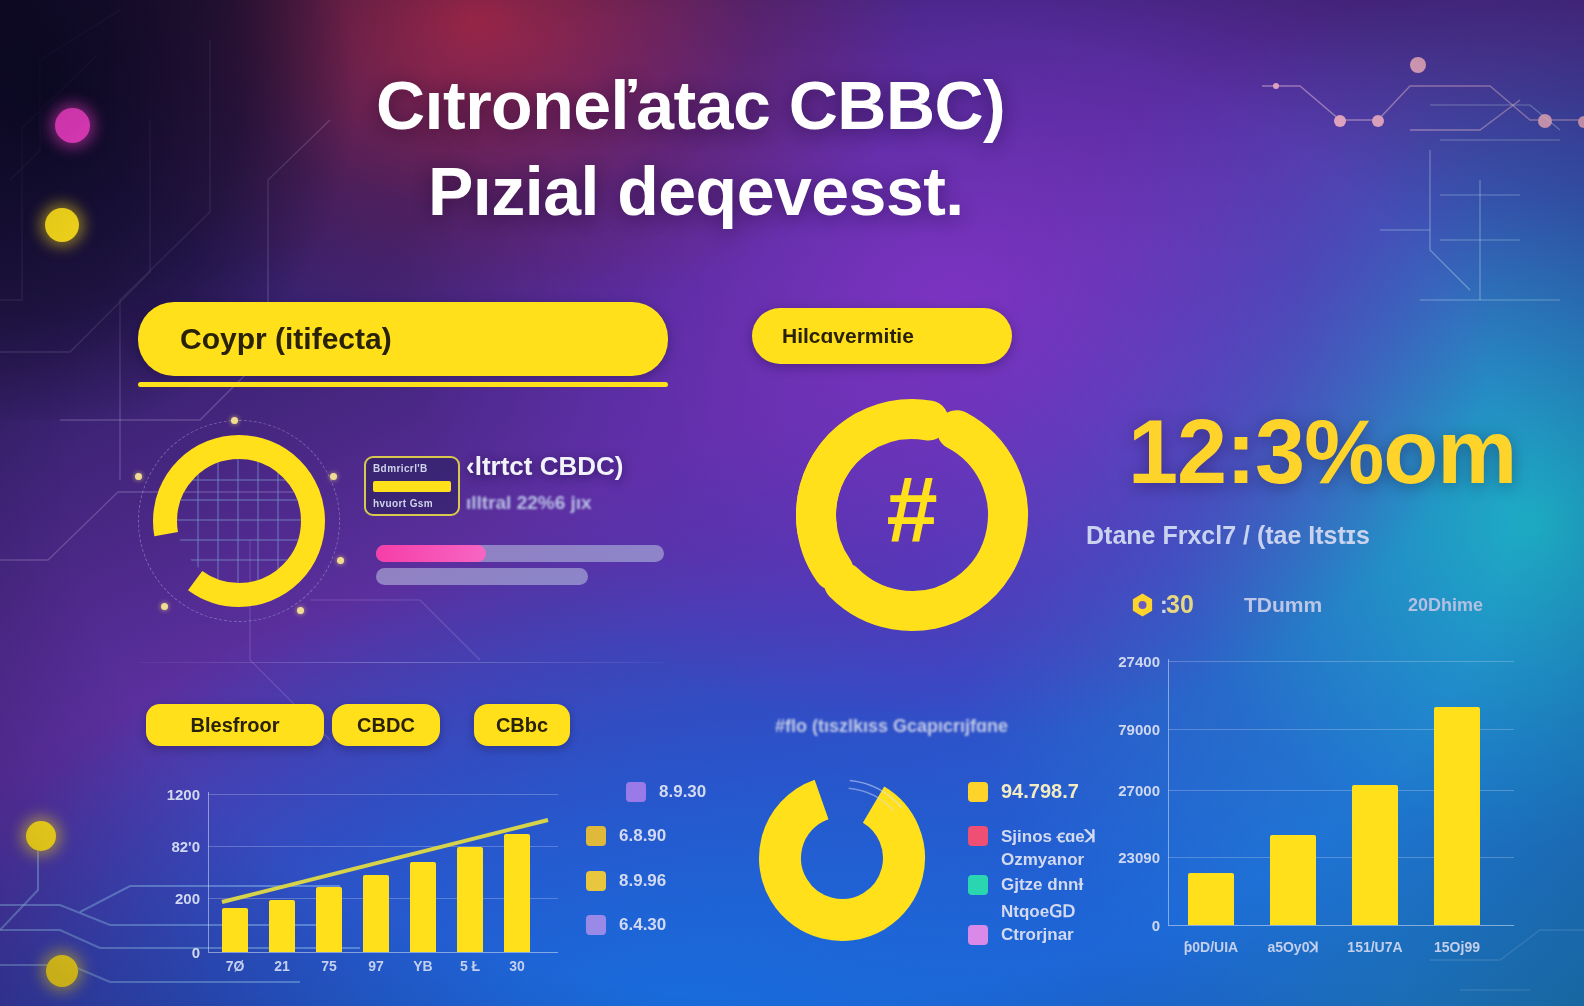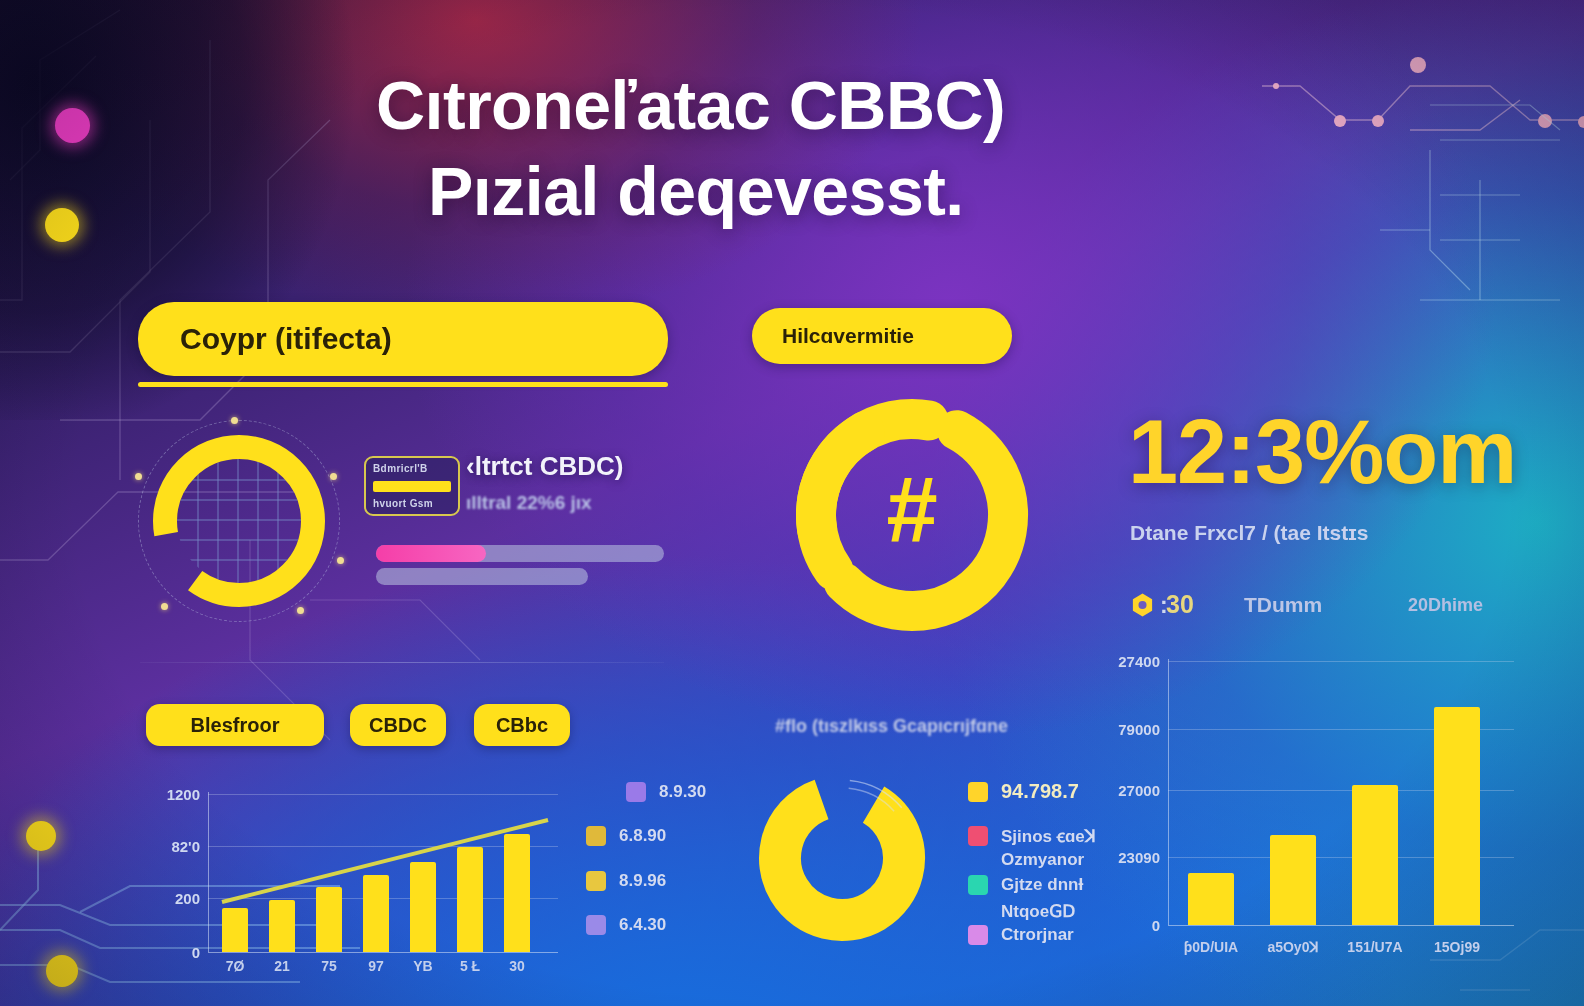--- a/index.html
+++ b/index.html
@@ -70,21 +70,21 @@
 
   
   .pill-sm {
     position: absolute; background: #ffe01b; color:#2a2208;
     border-radius: 14px; height: 42px;
     display:flex; align-items:center; justify-content:center;
     font-weight: bold; font-size: 20px;
     box-shadow: 0 3px 10px rgba(10,5,40,0.28);
   }
   #tag0 { left: 146px; top: 704px; width: 178px; }
-  #tag1 { left: 350px; top: 704px; width: 96px; }
+  #tag1 { left: 332px; top: 704px; width: 108px; border-radius: 16px; }
   #tag2 { left: 474px; top: 704px; width: 96px; }
 
   
   #left-donut { position: absolute; left: 146px; top: 428px; width: 186px; height: 186px; }
   #orbit {
     position:absolute; left: 138px; top: 420px; width: 202px; height: 202px;
     border: 1px dashed rgba(190,200,230,0.40); border-radius: 50%;
   }
   .orbit-node { position:absolute; width:7px; height:7px; border-radius:50%; background:#f0dd92; box-shadow:0 0 5px rgba(255,230,120,0.7); }
 
@@ -124,21 +124,21 @@
   #donut-mid { position:absolute; left: 752px; top: 768px; width: 180px; height: 180px; }
 
   .legend-row { position:absolute; display:flex; align-items:center; }
   .sw { width: 20px; height: 20px; border-radius: 4px; margin-right: 13px; flex: none; }
   .lg-txt { font-size: 17px; font-weight: bold; color:#d3daf0; filter: blur(0.7px); white-space:nowrap; }
   .lg-txt.big { font-size: 20px; color:#f3ecc0; }
 
   
   #big-stat { position:absolute; left: 1128px; top: 404px; font-size: 90px; font-weight:bold; color:#ffd42a;
               letter-spacing:-1px; text-shadow:0 3px 16px rgba(20,0,40,0.35); white-space:nowrap; line-height: 96px; }
-  #stat-sub { position:absolute; left: 1130px; top: 521px; font-size: 21px; font-weight:bold; color:#c9d2ee;
+  #stat-sub { position:absolute; left: 1086px; top: 521px; font-size: 25px; font-weight:bold; color:#c9d2ee;
               filter: blur(0.7px); white-space:nowrap; }
   #coin { position:absolute; left: 1130px; top: 592px; width: 25px; height: 26px; }
   #coin-val { position:absolute; left: 1166px; top: 590px; font-size: 25px; font-weight:bold; color:#e7d77e;
               filter: blur(0.6px); white-space:nowrap; }
   #coin-unit { position:absolute; left: 1244px; top: 593px; font-size: 21px; font-weight:bold; color:#bcc6e6;
                filter: blur(0.7px); white-space:nowrap; }
   #coin-right { position:absolute; left: 1408px; top: 595px; font-size: 18px; font-weight:bold; color:#b4bfe2;
                 filter: blur(0.7px); white-space:nowrap; }
 
   

